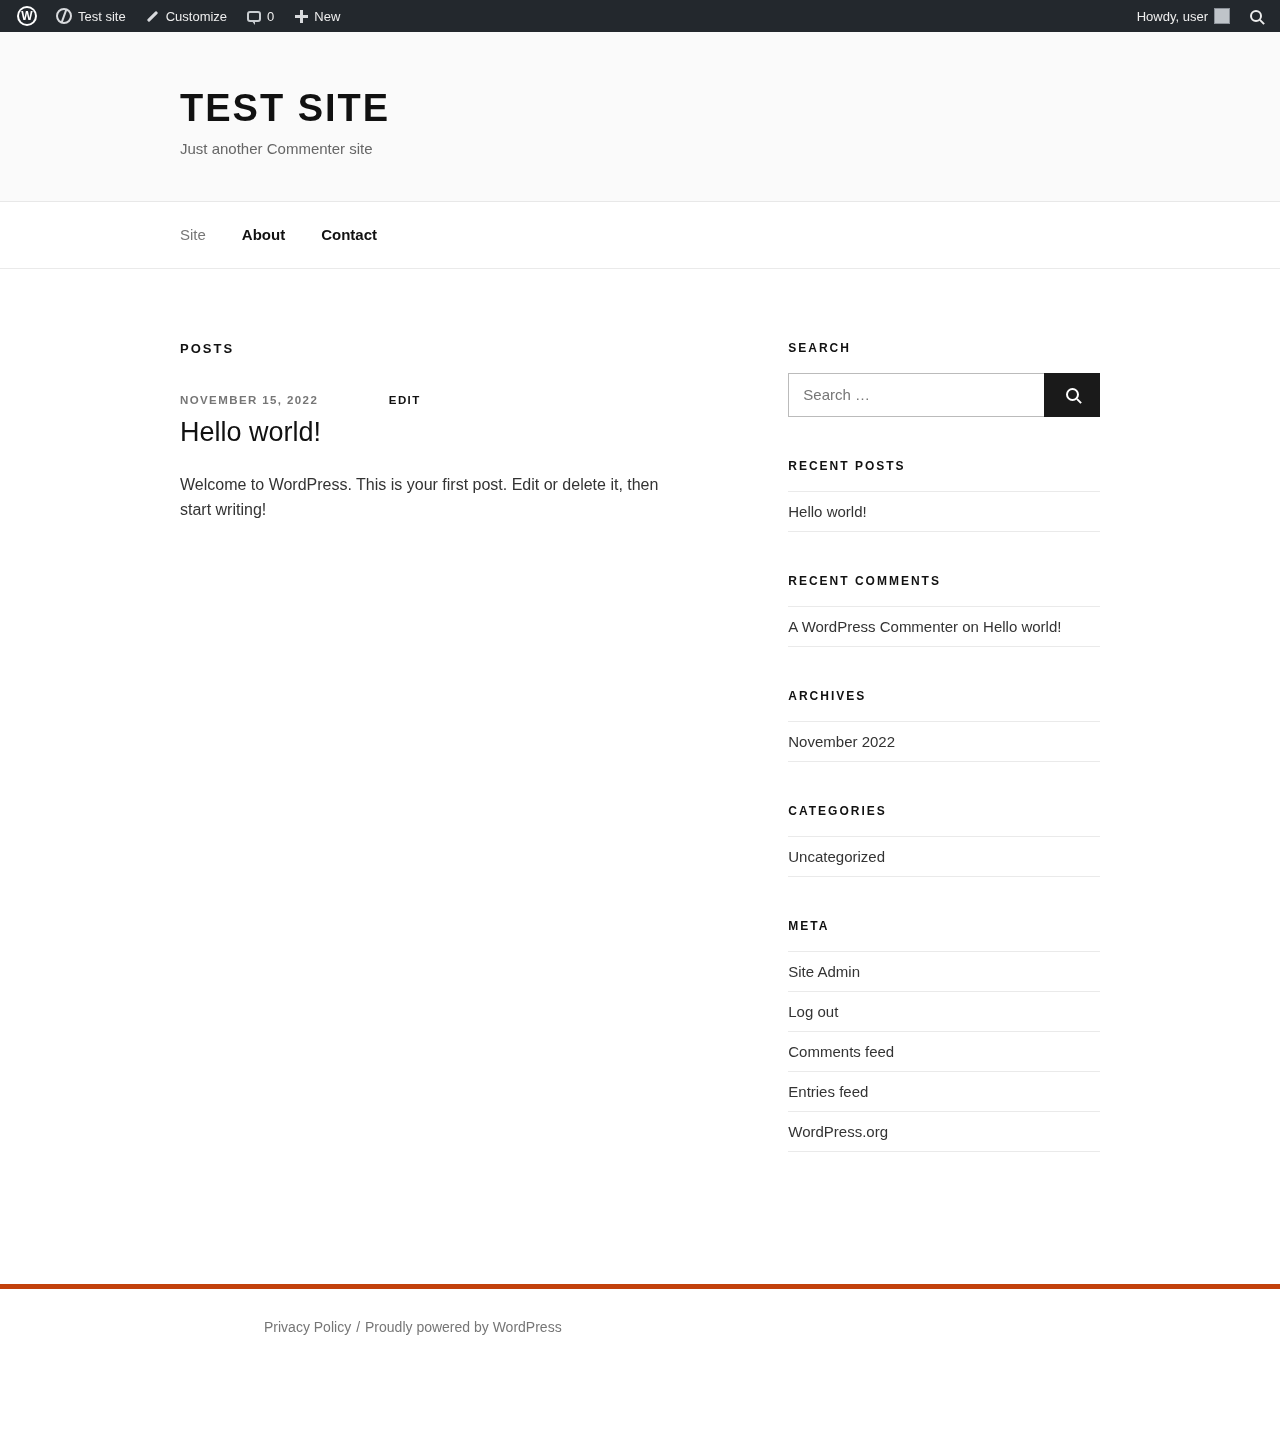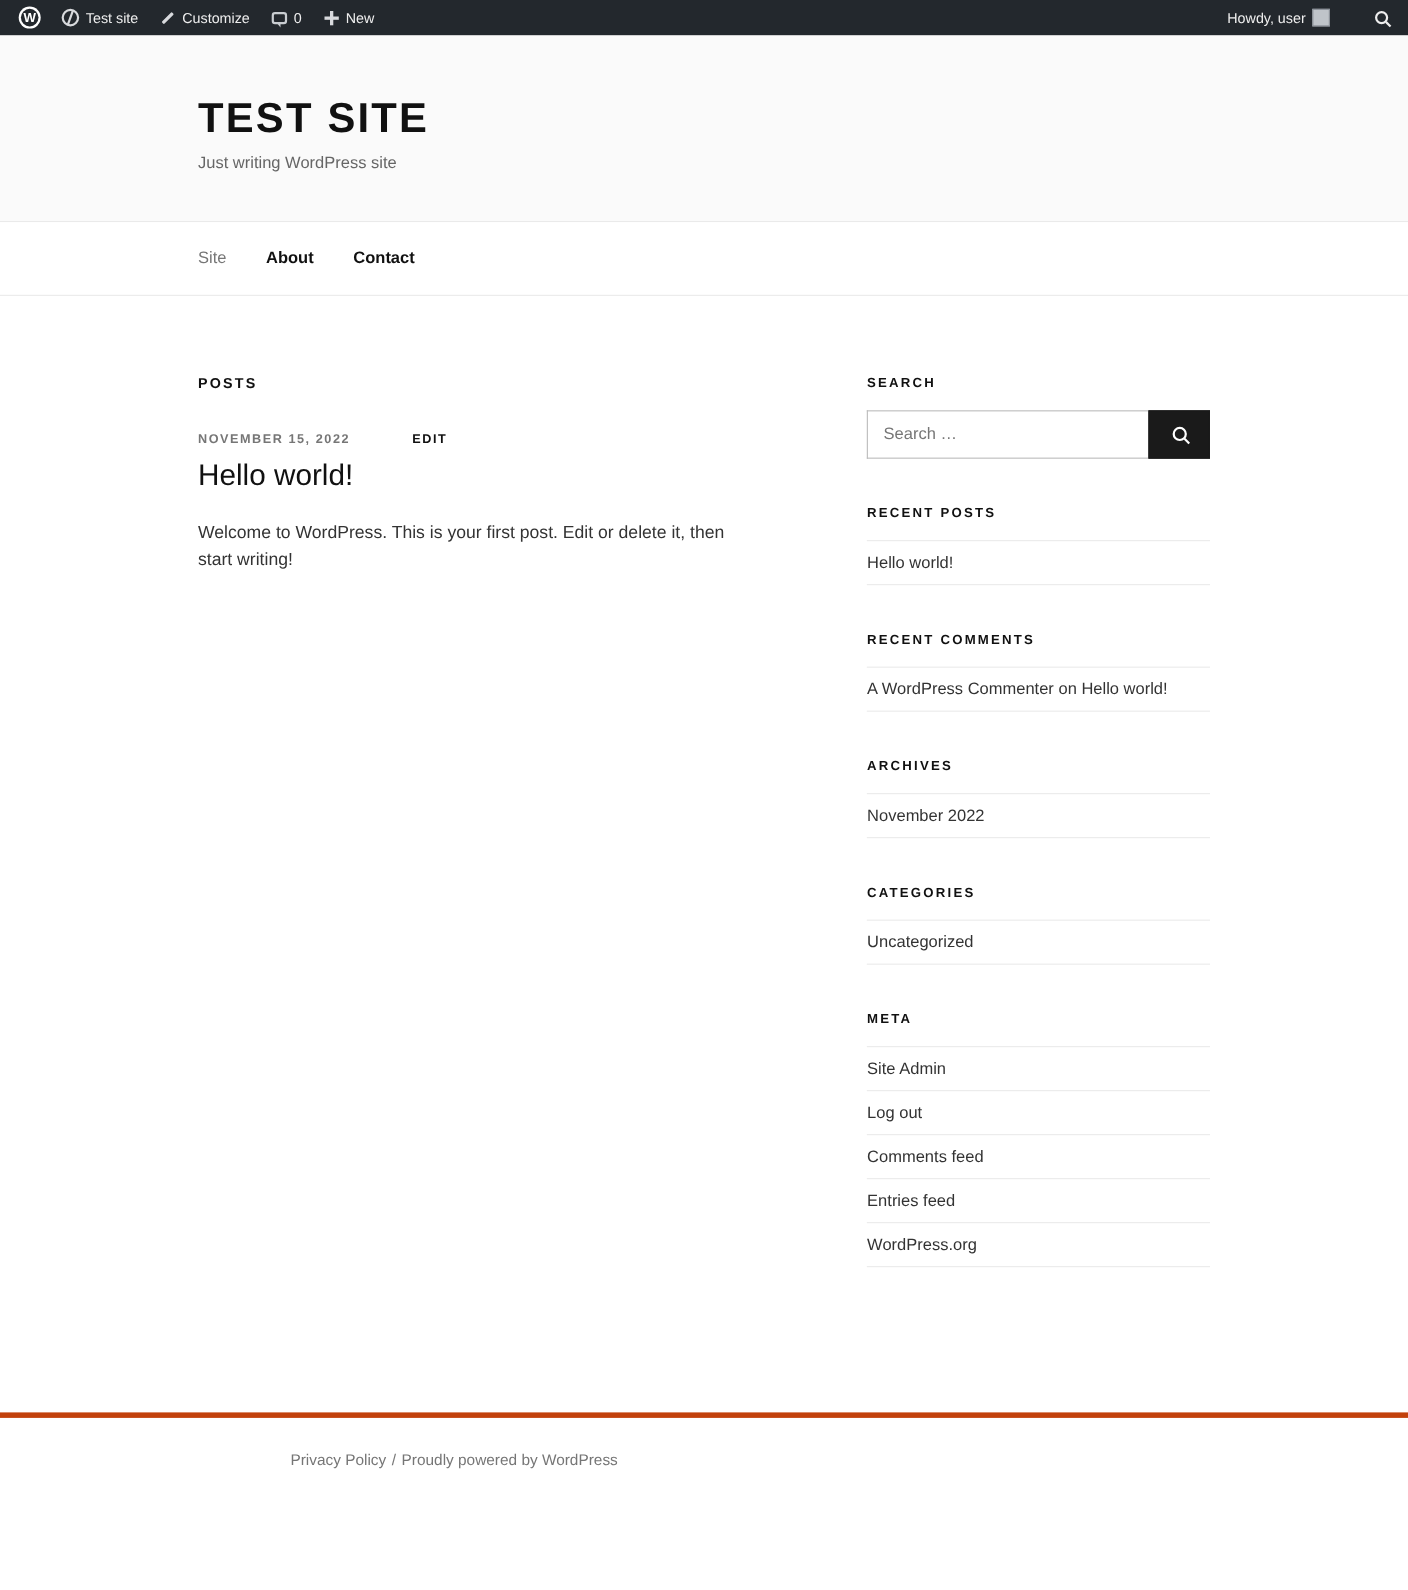--- a/index.html
+++ b/index.html
@@ -53,21 +53,20 @@
     text-align: center;
     font-size: 12px;
     font-weight: bold;
     color: #ffffff;
     line-height: 1;
   }
   .ab-right {
     margin-left: auto;
     display: flex;
     align-items: center;
-    gap: 21px;
   }
   .avatar-sq {
     width: 16px; height: 16px;
     background: #bfc4c9;
     border: 1px solid #8a9097;
     display: inline-block;
   }
   .search-mag {
     width: 12px; height: 12px;
     border: 2px solid #eeeeee;
@@ -205,21 +204,21 @@
   }
   .post-meta {
     font-size: 11.5px;
     letter-spacing: 1.4px;
     text-transform: uppercase;
     font-weight: bold;
     color: #767676;
     margin-bottom: 10px;
   }
   .post-meta a { color: #767676; text-decoration: none; cursor: pointer; }
-  .post-meta .edit-link { margin-left: 18px; color: #111111; padding-left: 34px; }
+  .post-meta .edit-link { margin-left: 32px; color: #111111; padding-left: 34px; }
   .post-title {
     font-size: 27px;
     font-weight: normal;
     color: #111111;
     margin: 0 0 22px 0;
     line-height: 1.25;
   }
   .post-body {
     font-size: 16px;
     line-height: 1.6;
@@ -325,21 +324,21 @@
     </div>
     <div class="ab-item">
       <span class="search-mag"></span>
     </div>
   </div>
 </div>
 
 <header id="site-header">
   <div class="wrap">
     <h1 class="site-title">TEST SITE</h1>
-    <p class="site-desc">Just writing WordPress site</p>
+    <p class="site-desc">Just another Commenter site</p>
   </div>
 </header>
 
 <nav id="site-nav">
   <div class="wrap nav-inner">
     <a class="nav-link current">Site</a>
     <a class="nav-link bold">About</a>
     <a class="nav-link bold">Contact</a>
   </div>
 </nav>

